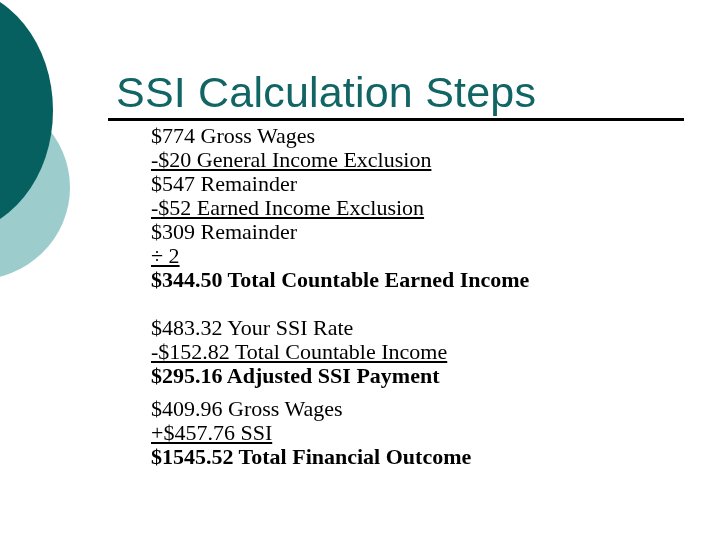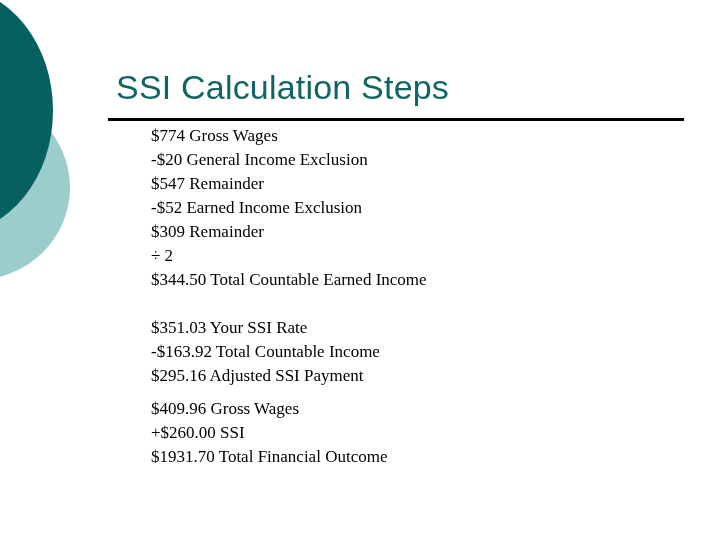--- a/index.html
+++ b/index.html
@@ -14,34 +14,34 @@
       background: #9dcccd;
     }
     .deco-dark {
       position: absolute; left: -145px; top: -12px;
       width: 198px; height: 245px; border-radius: 50%;
       background: #05605f;
     }
     .title {
       position: absolute; left: 116px; top: 68px;
       font-family: "Liberation Sans", sans-serif;
-      font-size: 34px; color: #116564; white-space: nowrap;
+      font-size: 43px; color: #116564; white-space: nowrap;
       letter-spacing: 0.2px;
     }
     .rule {
       position: absolute; left: 108px; top: 118px;
       width: 576px; height: 3px; background: #000;
     }
     .lines { position: absolute; left: 151px; top: 0; }
     .line {
       position: absolute; white-space: nowrap;
-      font-size: 17px; color: #000; line-height: 20px;
+      font-size: 22px; color: #000; line-height: 20px;
     }
-    .u { text-underline-offset: 2px; }
-    .b { font-weight: normal; }
+    .u { text-decoration: underline; text-underline-offset: 2px; }
+    .b { font-weight: bold; }
   </style>
 </head>
 <body>
 
 <div class="deco-light"></div>
 <div class="deco-dark"></div>
 
 <div class="title">SSI Calculation Steps</div>
 <div class="rule"></div>
 
@@ -49,22 +49,22 @@
   <div>
     <div class="line" style="top:126px">$774 Gross Wages</div>
     <div class="line u" style="top:150px">-$20 General Income Exclusion</div>
     <div class="line" style="top:174px"> $547 Remainder</div>
     <div class="line u" style="top:198px">-$52 Earned Income Exclusion</div>
     <div class="line" style="top:222px"> $309 Remainder</div>
     <div class="line u" style="top:246px">÷ 2</div>
     <div class="line b" style="top:270px">$344.50 Total Countable Earned Income</div>
   </div>
   <div>
-    <div class="line" style="top:318px"> $351.03 Your SSI Rate</div>
-    <div class="line u" style="top:342px">-$163.92 Total Countable Income</div>
+    <div class="line" style="top:318px"> $483.32 Your SSI Rate</div>
+    <div class="line u" style="top:342px">-$152.82 Total Countable Income</div>
     <div class="line b" style="top:366px">$295.16 Adjusted SSI Payment</div>
   </div>
   <div>
     <div class="line" style="top:399px"> $409.96 Gross Wages</div>
-    <div class="line u" style="top:423px">+$260.00 SSI</div>
-    <div class="line b" style="top:447px">$1931.70 Total Financial Outcome</div>
+    <div class="line u" style="top:423px">+$457.76 SSI</div>
+    <div class="line b" style="top:447px">$1545.52 Total Financial Outcome</div>
   </div>
 </div>
 
 </body></html>

